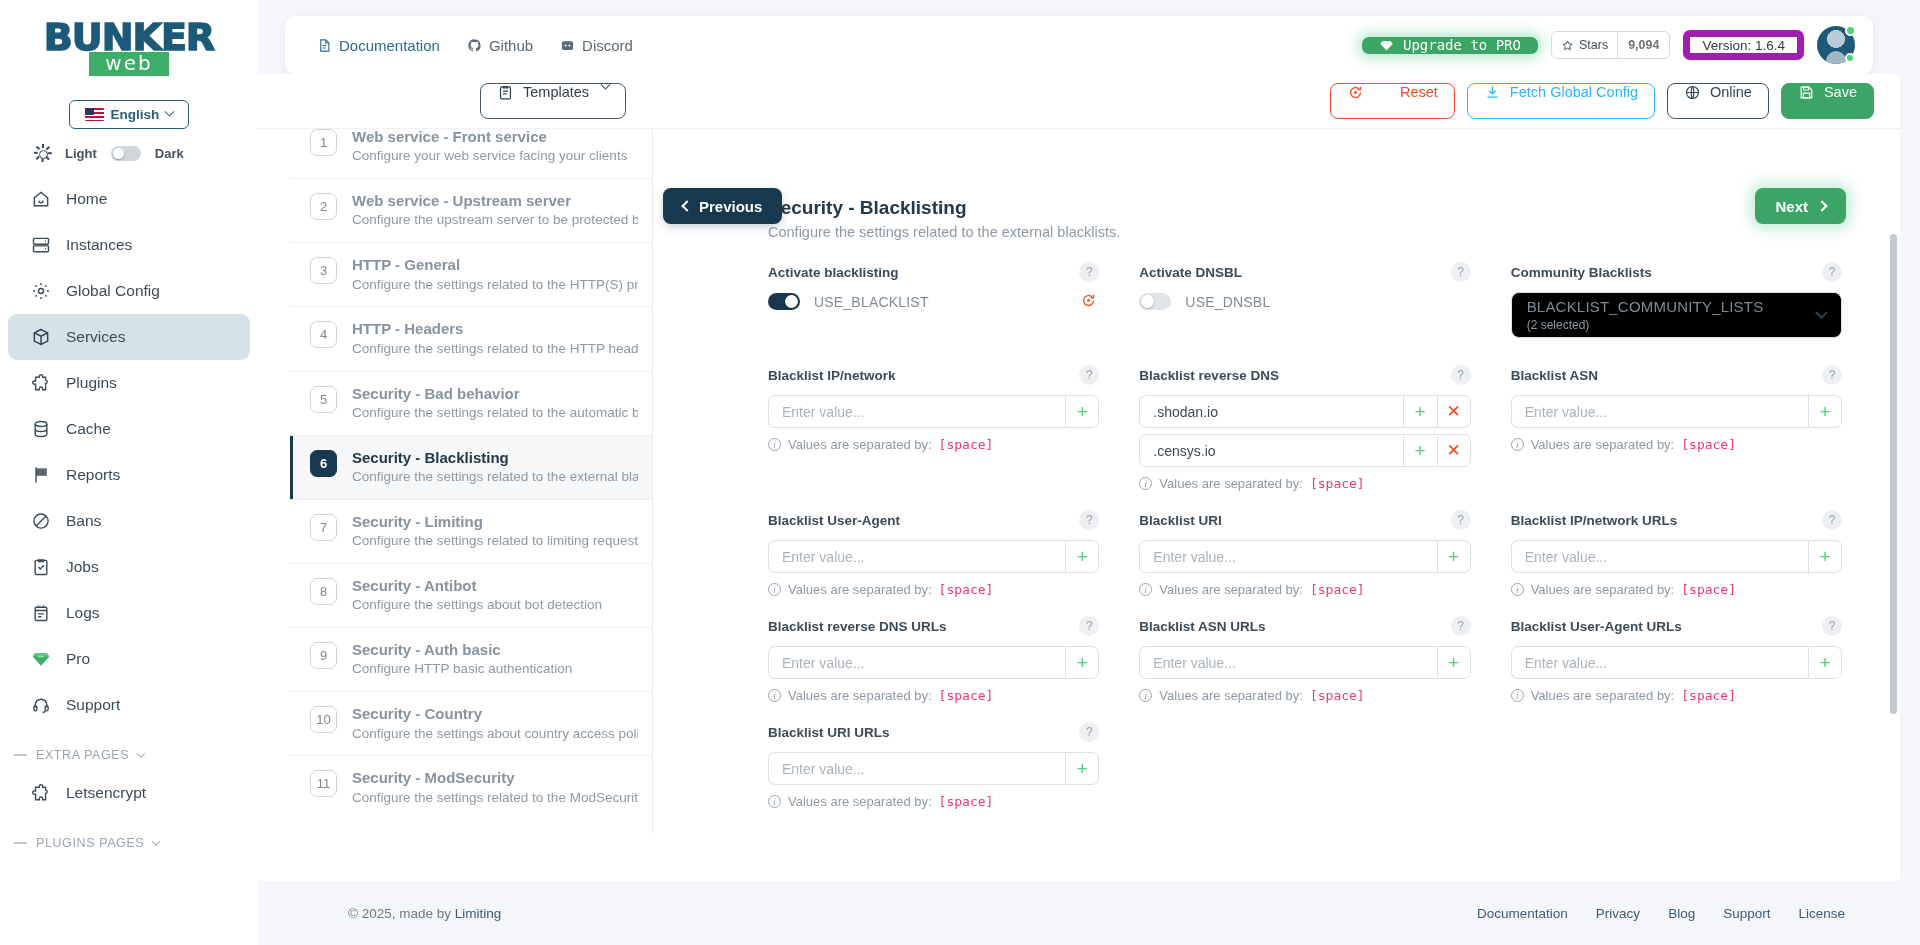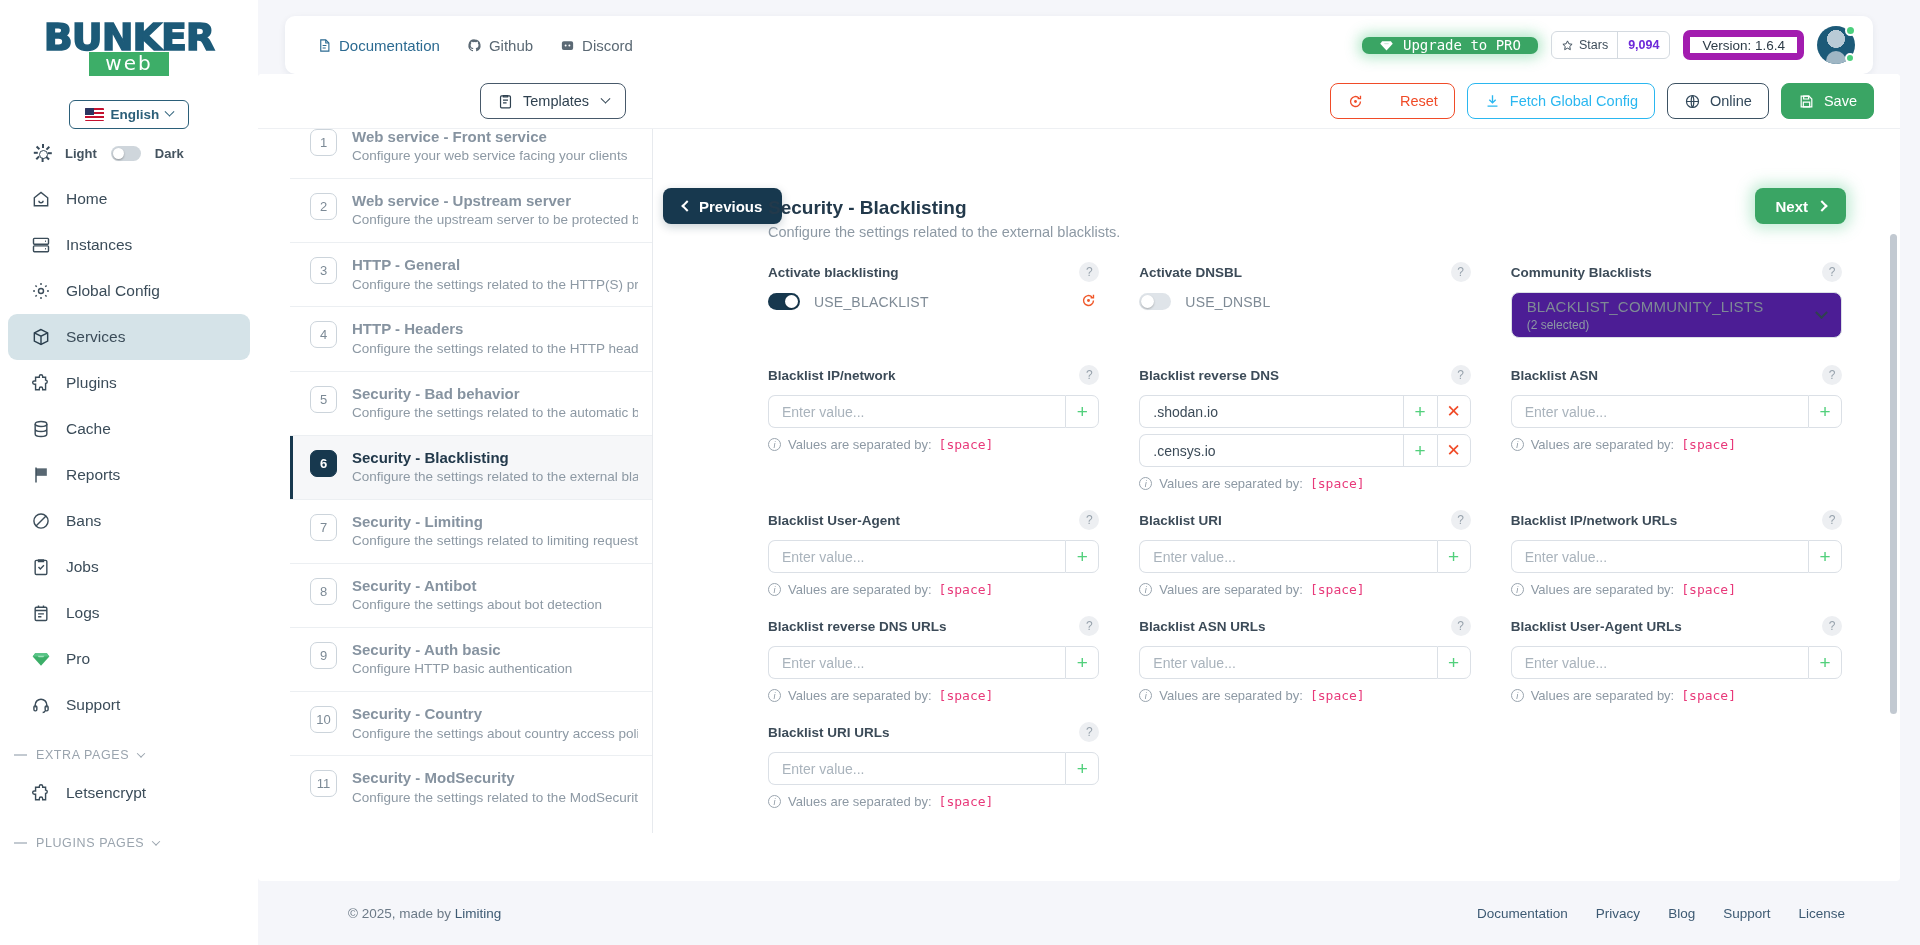--- a/index.html
+++ b/index.html
@@ -90,21 +90,21 @@
   .tb-link svg { width:15px; height:15px; }
   .tb-right { margin-left:auto; display:flex; align-items:center; gap: 13px; }
   .btn-pro {
     display:flex; align-items:center; gap:9px; background:#3aa564; color:#fff;
     border-radius:7px; height:17px; padding: 0 17px; font-size:14px; cursor:pointer;
     font-family:"DejaVu Sans Mono", monospace;
     box-shadow: 0 0 13px 4px rgba(80,200,130,.42);
   }
   .stars-box { display:flex; height:28px; border:1px solid #d4dae0; border-radius:6px; overflow:hidden; cursor:pointer;}
   .stars-l { display:flex; align-items:center; gap:5px; padding:0 9px; font-size:12.5px; color:#3e4d5a; }
-  .stars-r { display:flex; align-items:center; padding:0 10px; font-size:12.5px; color:#6d28d9;
+  .stars-r { display:flex; align-items:center; padding:0 10px; font-size:12.5px; color:#737373;
     border-left:1px solid #d4dae0; font-weight:600; }
   .ver-box { height:30px; border:7px solid #a21caf; border-radius:7px; display:flex; align-items:center;
     padding:0 12px; font-size:13.5px; color:#2d3b47; cursor:pointer; }
   .avatar-wrap { position:relative; width:38px; height:38px; cursor:pointer; }
   .avatar {
     width:38px; height:38px; border-radius:50%; overflow:hidden;
     background: radial-gradient(circle at 50% 34%, #b9cbd6 0 28%, #1c5a78 29% 100%);
     position:relative;
   }
   .avatar:after{ content:""; position:absolute; left:9px; bottom:0; width:20px; height:13px;
@@ -118,21 +118,21 @@
   #card {
     position:absolute; left: 0px; right: 20px; top: 74px; bottom: 64px;
     background:#fff; border-radius: 4px;
   }
   #toolbar {
     position:absolute; left:0; right:0; top:0; height:55px;
     display:flex; align-items:center; padding: 0 26px;
     background:#fff; border-bottom:1px solid #eef0f3; border-radius:4px 4px 0 0;
   }
   .btn {
-    display:flex; align-items:center; gap:9px; height:36px; padding:0 16px;
+    display:flex; align-items:flex-start; gap:9px; height:36px; padding:0 16px;
     border-radius:8px; font-size:14.5px; cursor:pointer; background:#fff; white-space:nowrap;
   }
   .btn svg { width:17px; height:17px; }
   .btn-templates { border:1px solid #47596a; color:#2f4150; margin-left: 196px; }
   .btn-reset { border:1px solid #f04b28; color:#f04b28;gap:36px; }
   .btn-fetch { border:1px solid #2ab7f0; color:#2ab7f0; }
   .btn-online{ border:1px solid #3d5263; color:#32485a; }
   .btn-save  { background:#3aa564; color:#fff; border:1px solid #3aa564; }
   .tb-actions { margin-left:auto; display:flex; align-items:center; gap:12px; }
 
@@ -216,21 +216,21 @@
   .ibtn.plus { color:#52d07c; border-radius:0 7px 7px 0; }
   .ibtn.plus.mid { border-radius:0; border-right:none; }
   .ibtn.cross { color:#f04b28; border-radius:0 7px 7px 0; font-size:17px; }
   .hint { display:flex; align-items:center; gap:7px; margin-top:9px; font-size:13px; color:#8d99a4; }
   .hint .code { font-family:"DejaVu Sans Mono", monospace; font-size:13px; color:#e8397a; }
   .i-ico { width:13px; height:13px; border:1.3px solid #9aa5af; border-radius:50%;
      display:inline-flex; align-items:center; justify-content:center; font-size:9px; color:#8d99a4; font-style:italic; }
 
   .sel {
     margin-top:10px; border:1px solid #dbe0e6; border-radius:8px; height:46px;
-    display:flex; align-items:center; padding: 17px 15px; cursor:pointer; background:#4c1d95;
+    display:flex; align-items:center; padding: 17px 15px; cursor:pointer; background:#000000;
   }
   .sel-main { font-size:15px; color:#7e8a95; line-height:1.15; letter-spacing:.2px; }
   .sel-sub { font-size:12px; color:#8d99a4; margin-top:2px; }
   .sel-chev { margin-left:auto; width:9px; height:9px; border-right:2px solid #2f4150;
     border-bottom:2px solid #2f4150; transform: rotate(45deg) translate(-2px,-2px); }
 
   
   #footer {
     position:absolute; left:0px; right:20px; bottom:0; height:64px;
     display:flex; align-items:center; padding: 0 55px 0 90px;

